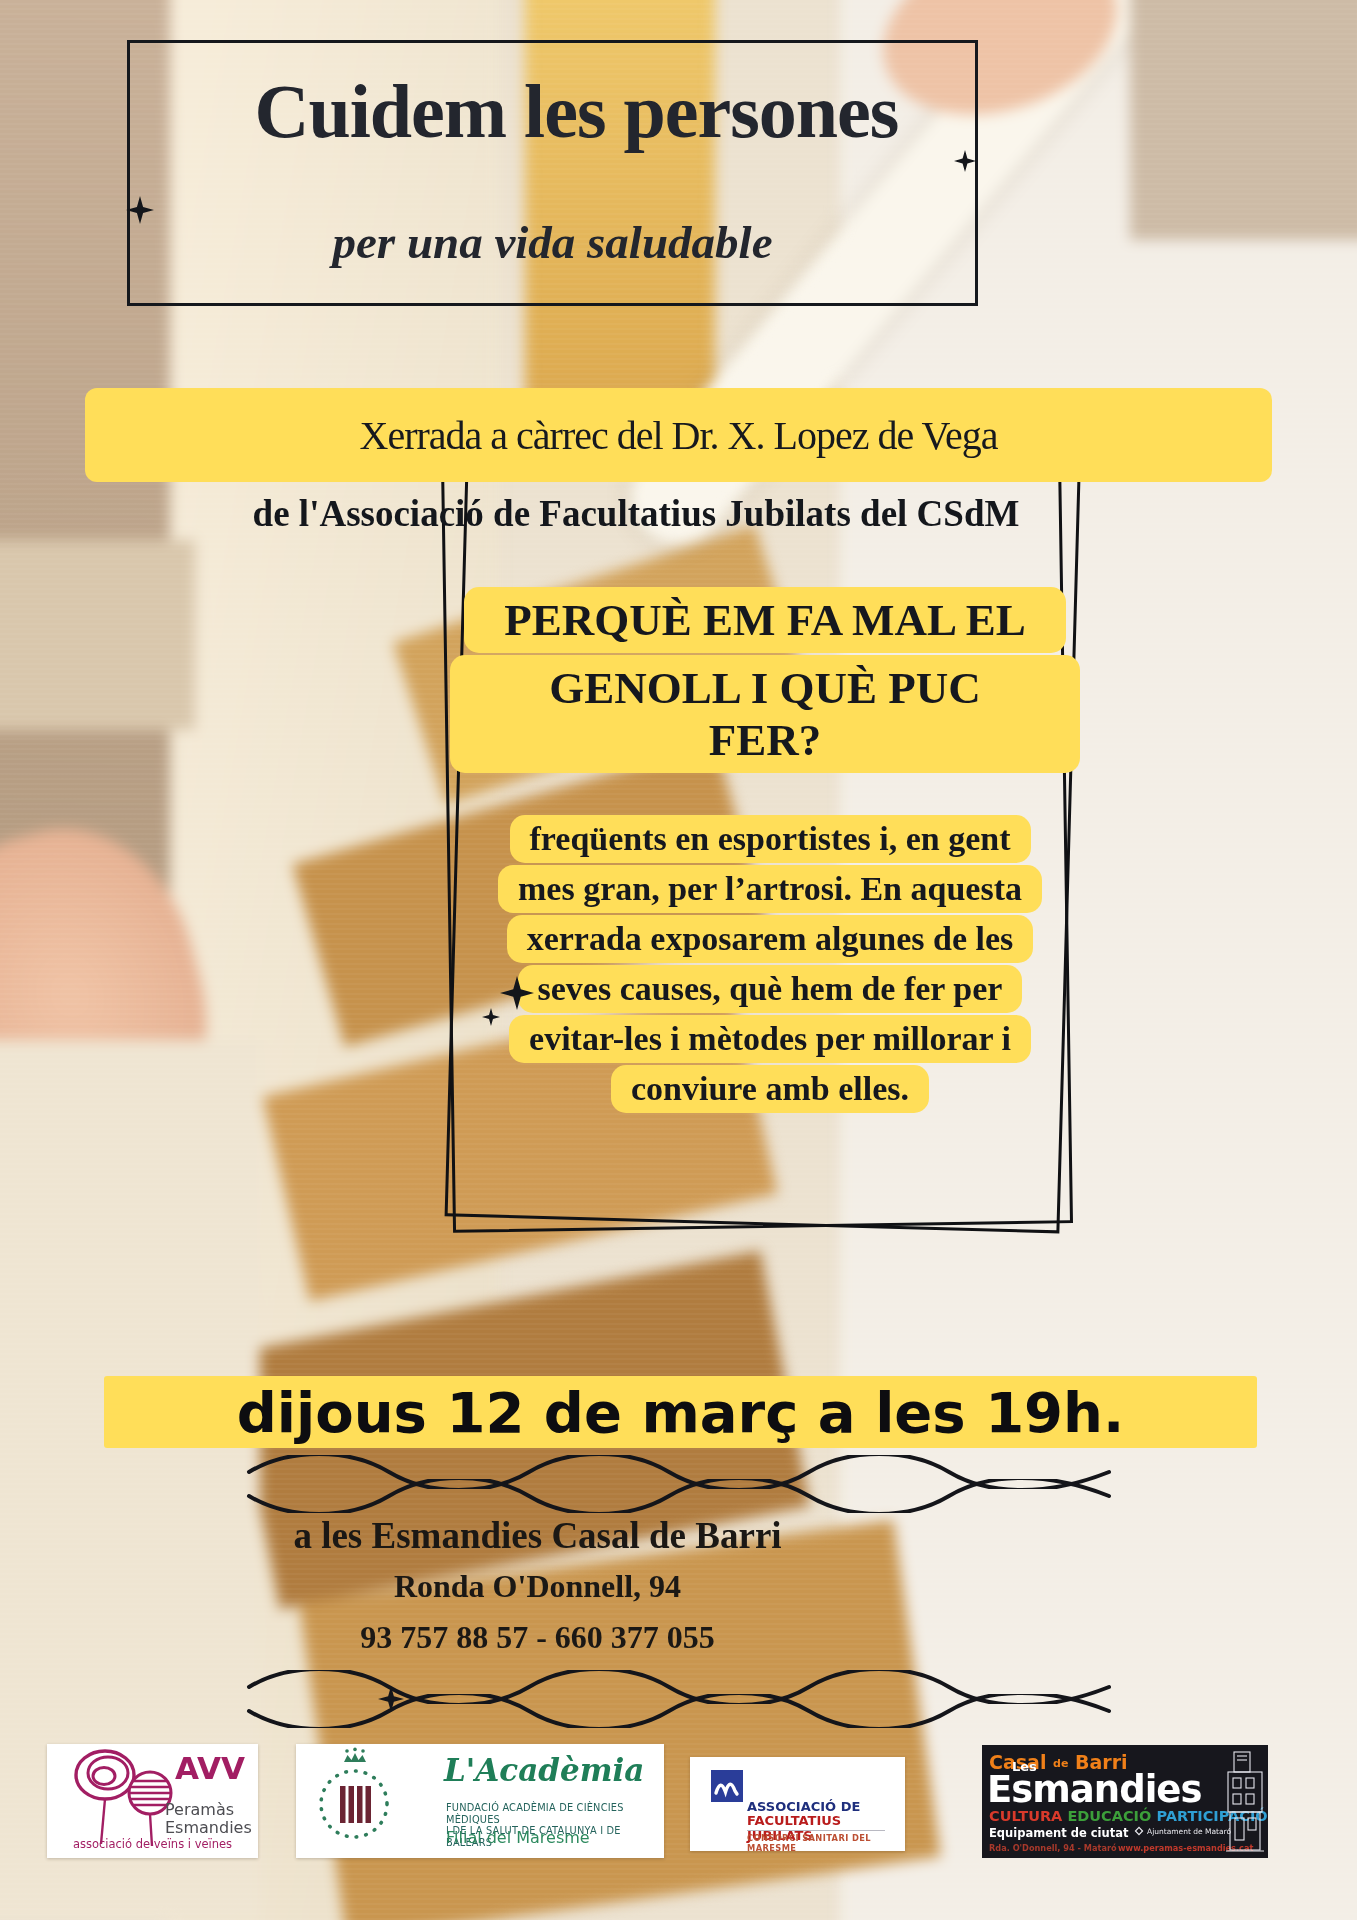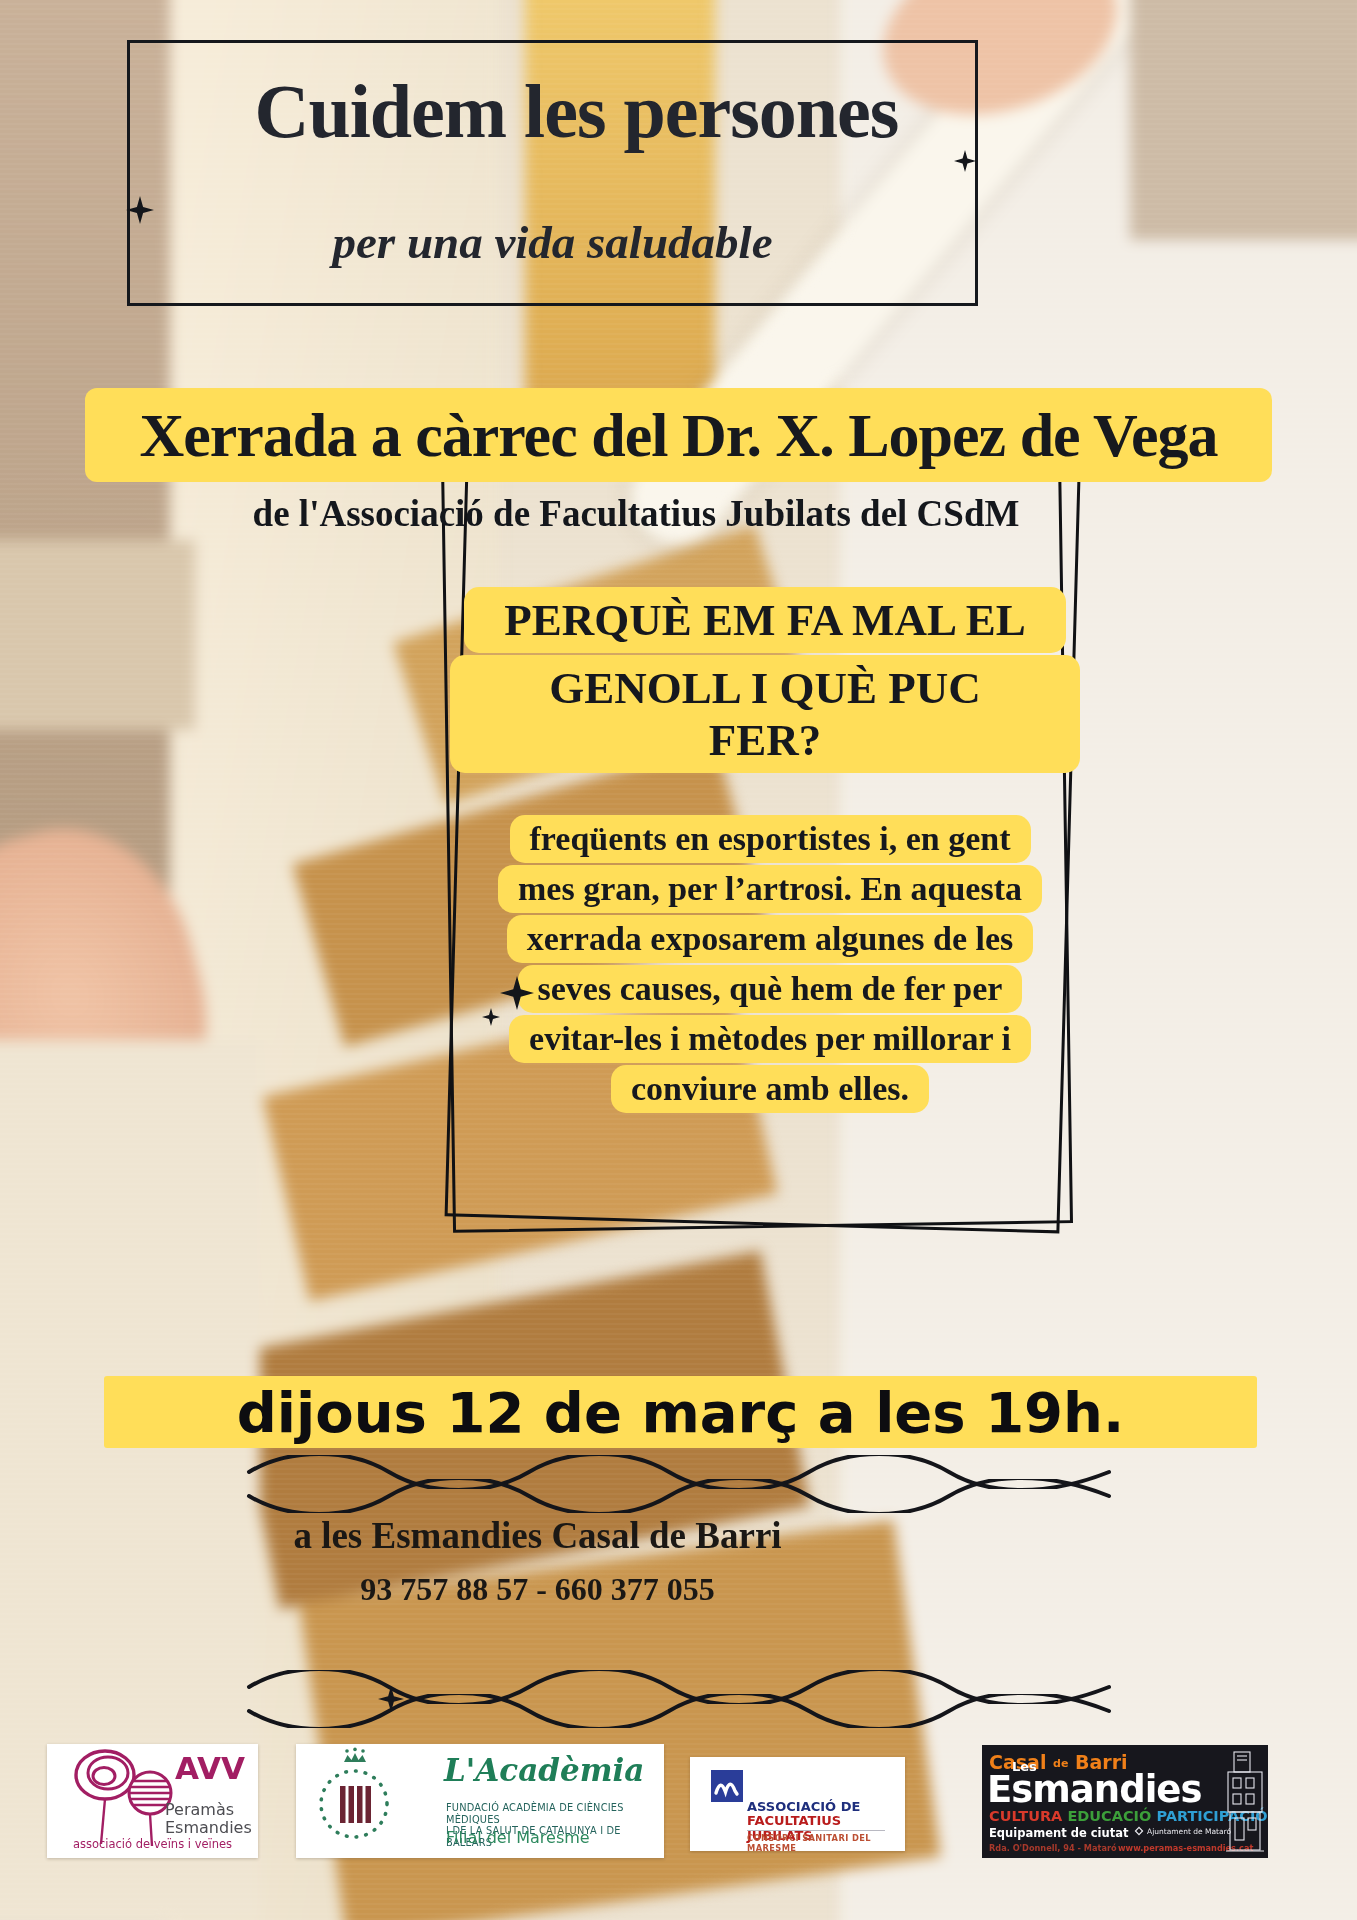--- a/index.html
+++ b/index.html
@@ -21,21 +21,21 @@
          font-size:76px;font-weight:bold;color:#23262e;letter-spacing:-1px;line-height:1;padding-left:48px;}
   .subtitle{position:absolute;left:0;right:0;top:172px;text-align:center;
             font-style:italic;font-weight:bold;font-size:47px;color:#23262e;}
 
   .sparkle{position:absolute;background:#14161b;
            clip-path:polygon(50% 0,61% 39%,100% 50%,61% 61%,50% 100%,39% 61%,0 50%,39% 39%);}
 
   .band{position:absolute;background:#ffde59;}
   .band-speaker{left:85px;top:388px;width:1187px;height:94px;border-radius:12px;
                 display:flex;align-items:center;justify-content:center;}
-  .band-speaker span{font-size:62px;font-weight:bold;color:#17191e;letter-spacing:-1px;}
+  .band-speaker span{font-size:40px;font-weight:normal;color:#17191e;letter-spacing:-1px;}
   .affiliation{position:absolute;left:0;top:492px;width:1272px;text-align:center;
                font-size:37px;font-weight:bold;color:#14171c;}
 
   .frame{position:absolute;border:3px solid #101114;background:transparent;}
   .frame-a{left:455px;top:470px;width:615px;height:755px;transform:rotate(1.6deg);}
   .frame-b{left:447px;top:458px;width:620px;height:770px;transform:rotate(-0.9deg);}
 
   .hl-stack{position:absolute;text-align:center;}
   .hl{display:inline-block;background:#ffde59;border-radius:15px;margin:1px 0;
       font-weight:bold;color:#16181e;}
@@ -156,20 +156,21 @@
 
   <svg class="wave" style="top:1455px;" viewBox="0 0 868 34">
     <path d="M4,17 C44,-7 104,-7 144,17 S244,41 284,17 S384,-7 424,17 S524,41 564,17 S664,-7 704,17 S804,41 864,17" fill="none" stroke="#14151a" stroke-width="4" stroke-linecap="round"></path>
   </svg>
   <svg class="wave" style="top:1479px;transform:scaleY(-1);" viewBox="0 0 868 34">
     <path d="M4,17 C44,-7 104,-7 144,17 S244,41 284,17 S384,-7 424,17 S524,41 564,17 S664,-7 704,17 S804,41 864,17" fill="none" stroke="#14151a" stroke-width="4" stroke-linecap="round"></path>
   </svg>
 
   <div class="venue">
     <div class="v-name">a les Esmandies Casal de Barri</div>
+    <div class="v-street">Ronda O'Donnell, 94</div>
     <div class="v-phones">93 757 88 57 - 660 377 055</div>
   </div>
 
   <svg class="wave" style="top:1670px;" viewBox="0 0 868 34">
     <path d="M4,17 C44,-7 104,-7 144,17 S244,41 284,17 S384,-7 424,17 S524,41 564,17 S664,-7 704,17 S804,41 864,17" fill="none" stroke="#14151a" stroke-width="4" stroke-linecap="round"></path>
   </svg>
   <svg class="wave" style="top:1694px;transform:scaleY(-1);" viewBox="0 0 868 34">
     <path d="M4,17 C44,-7 104,-7 144,17 S244,41 284,17 S384,-7 424,17 S524,41 564,17 S664,-7 704,17 S804,41 864,17" fill="none" stroke="#14151a" stroke-width="4" stroke-linecap="round"></path>
   </svg>
   <div class="sparkle" style="left:378px;top:1686px;width:26px;height:26px;"></div>

